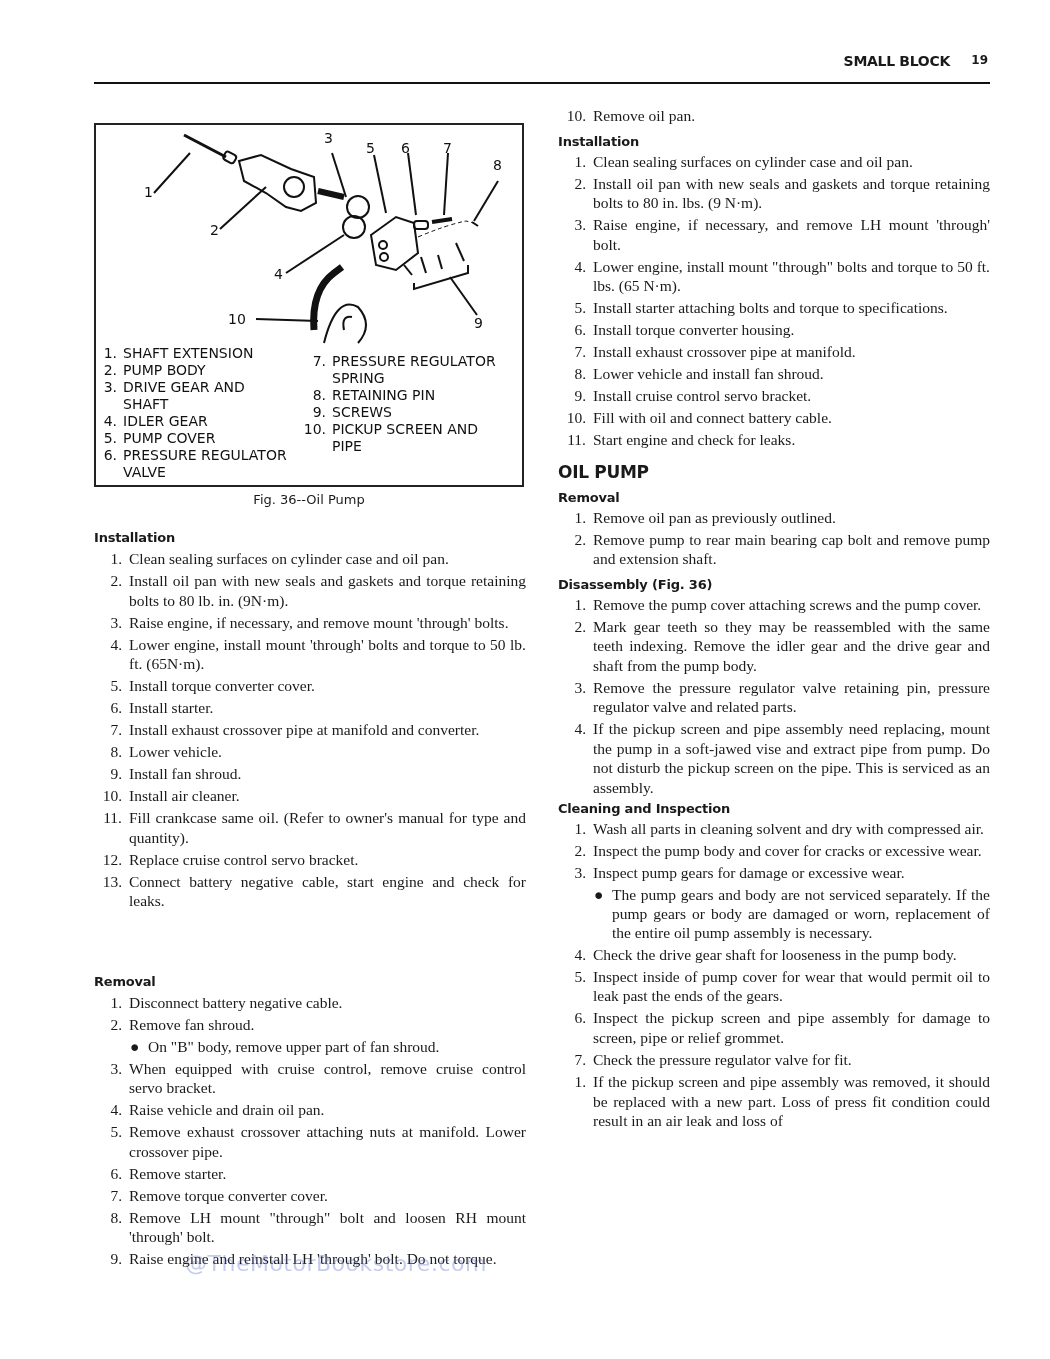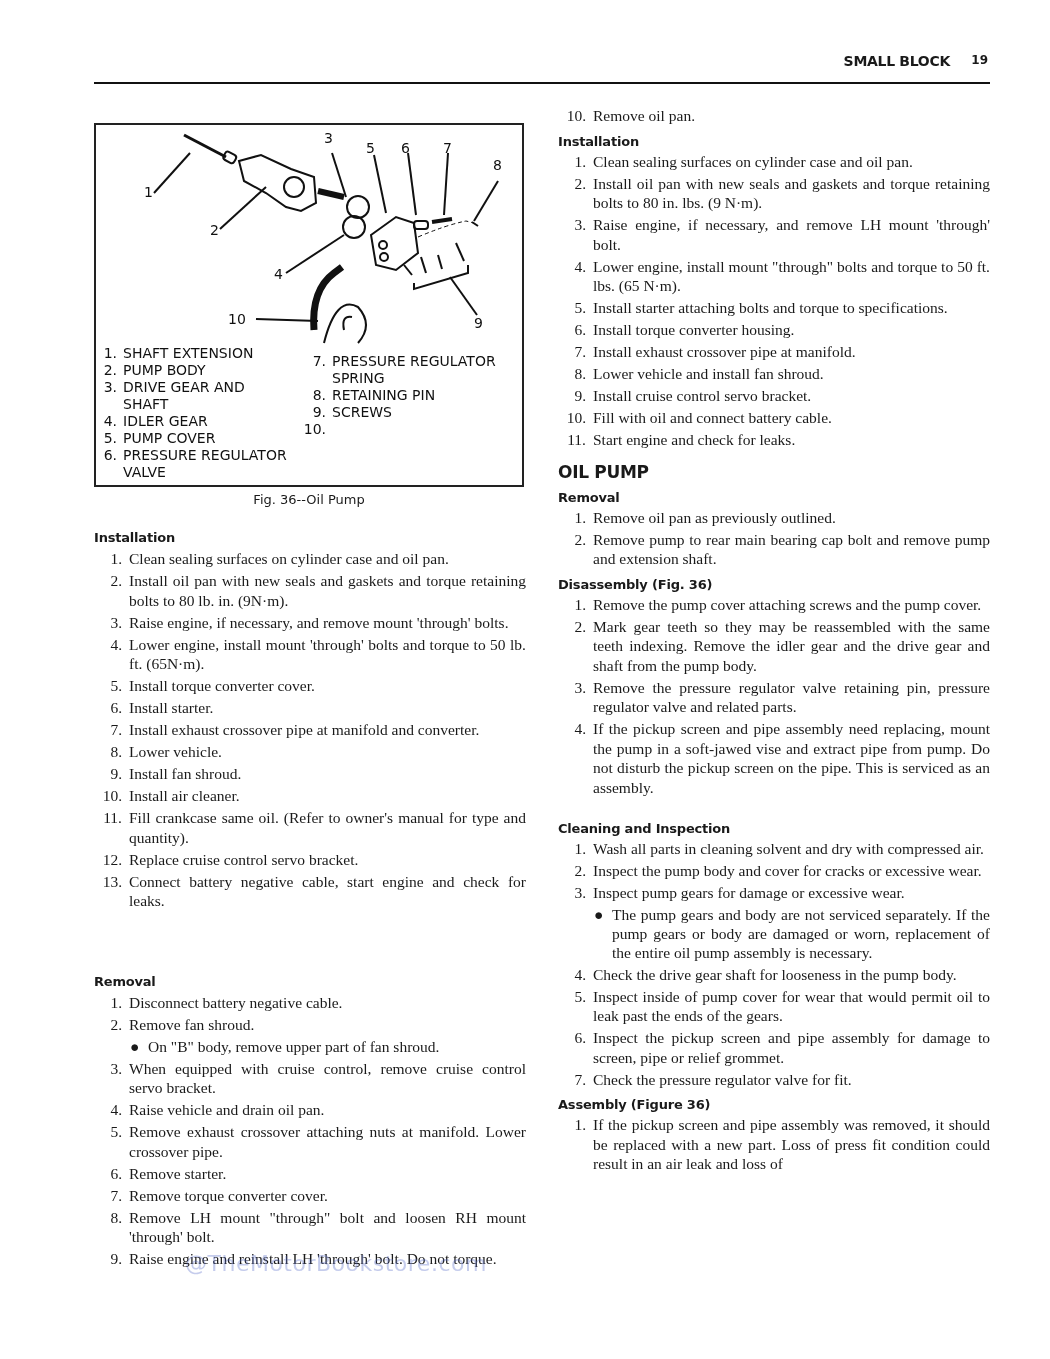--- a/index.html
+++ b/index.html
@@ -135,20 +135,21 @@
     <div class="li">
         <span class="n">8.</span>
         <span>RETAINING PIN</span>
       </div>
     <div class="li">
         <span class="n">9.</span>
         <span>SCREWS</span>
       </div>
     <div class="li">
         <span class="n">10.</span>
+        <span style="width:170px">PICKUP SCREEN AND PIPE</span>
       </div>
   </div>
 </div>
 <div class="fig-caption">Fig. 36--Oil Pump</div>
 
 <div class="block" style="left:94px; top:530px; width:432px;">
   <div class="sec-h3">Installation</div>
   <ol class="steps" style="margin-top:4px;">
     <li>
         <span class="num">1.</span>
@@ -334,21 +335,21 @@
     <li>
         <span class="num">3.</span>
         <span class="txt">Remove the pressure regulator valve retaining pin, pressure regulator valve and related parts.</span>
       </li>
     <li>
         <span class="num">4.</span>
         <span class="txt">If the pickup screen and pipe assembly need replacing, mount the pump in a soft-jawed vise and extract pipe from pump. Do not disturb the pickup screen on the pipe. This is serviced as an assembly.</span>
       </li>
   </ol>
 
-  <div class="sec-h3" style="margin-top:24px;">Cleaning and Inspection</div>
+  <div class="sec-h3" style="margin-top:4px;">Cleaning and Inspection</div>
   <ol class="steps" style="margin-top:3px;">
     <li>
         <span class="num">1.</span>
         <span class="txt">Wash all parts in cleaning solvent and dry with compressed air.</span>
       </li>
     <li>
         <span class="num">2.</span>
         <span class="txt">Inspect the pump body and cover for cracks or excessive wear.</span>
       </li>
     <li>
@@ -372,21 +373,20 @@
     <li>
         <span class="num">6.</span>
         <span class="txt">Inspect the pickup screen and pipe assembly for damage to screen, pipe or relief grommet.</span>
       </li>
     <li>
         <span class="num">7.</span>
         <span class="txt">Check the pressure regulator valve for fit.</span>
       </li>
   </ol>
 
-  <div class="sec-h3" style="margin-top:8px;">Assembly (Figure 36)</div>
   <ol class="steps" style="margin-top:3px;">
     <li>
         <span class="num">1.</span>
         <span class="txt">If the pickup screen and pipe assembly was removed, it should be replaced with a new part. Loss of press fit condition could result in an air leak and loss of</span>
       </li>
   </ol>
 </div>
 
 <div class="watermark">@TheMotorBookstore.com</div>
 

